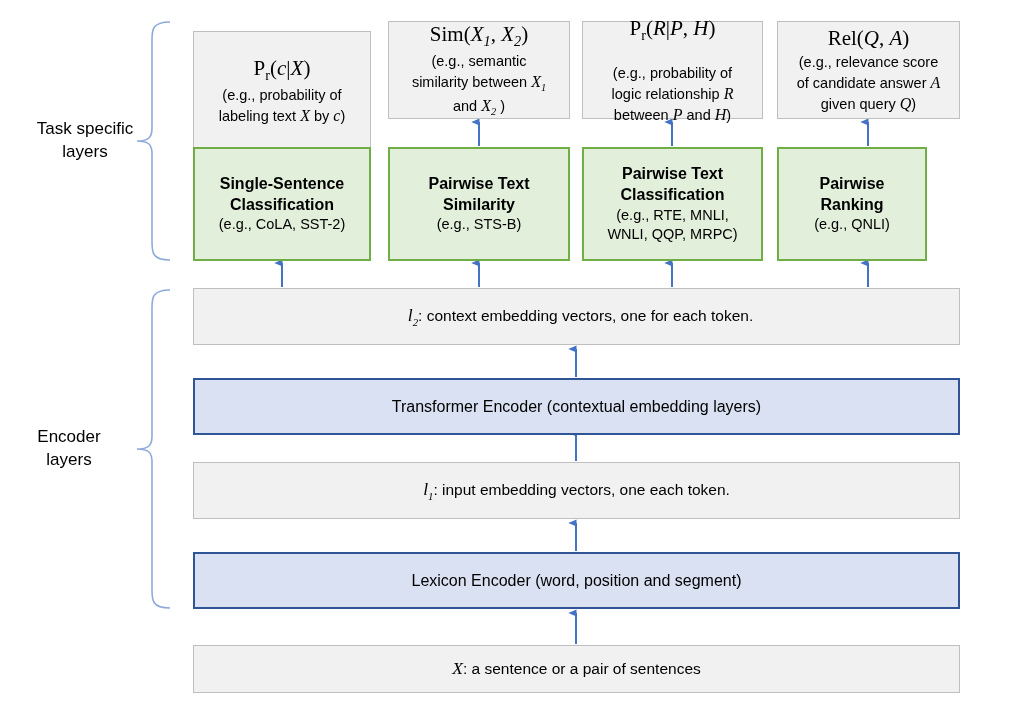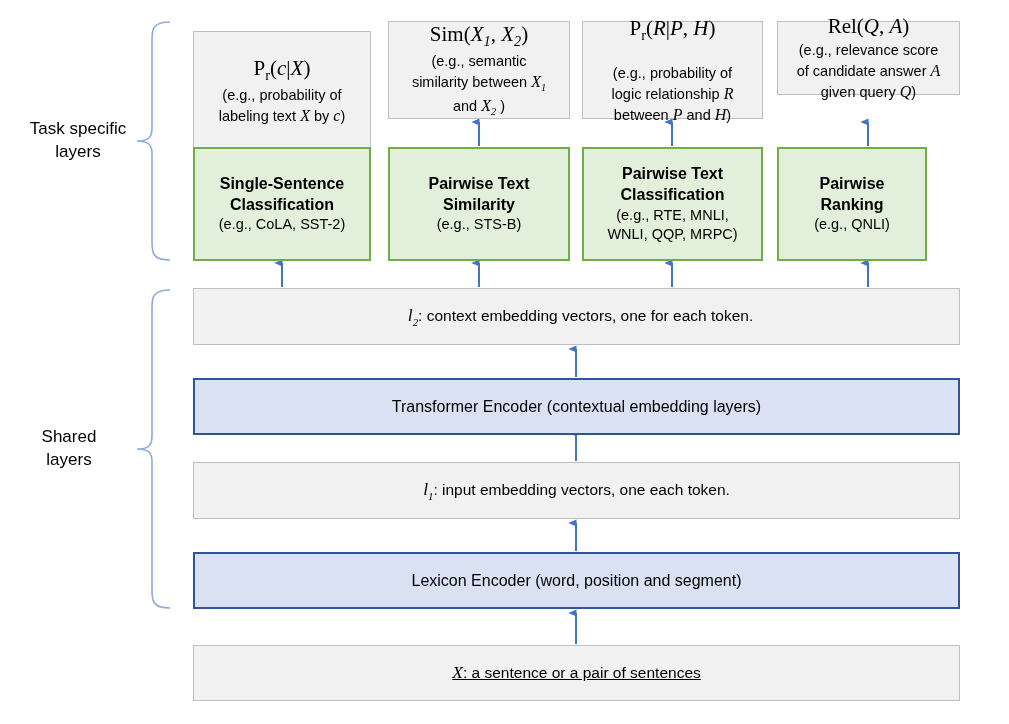--- a/index.html
+++ b/index.html
@@ -177,45 +177,45 @@
     </g>
 
     <g stroke="#4472C4" stroke-width="2" fill="none" marker-end="url(#ah)">
       <line x1="576" y1="377" x2="576" y2="349"></line>
       <line x1="576" y1="461" x2="576" y2="433"></line>
       <line x1="576" y1="551" x2="576" y2="523"></line>
       <line x1="576" y1="644" x2="576" y2="613"></line>
     </g>
   </svg>
 
-  <div class="side-label" style="left:17px; top:118px; width:122px;">
+  <div class="side-label" style="left:24px; top:118px; width:122px;">
     <div>Task specific</div>
     <div>layers</div>
   </div>
   <div class="side-label" style="left:8px; top:426px; width:122px;">
-    <div>Shared</div>
+    <div>Encoder</div>
     <div>layers</div>
   </div>
 
   <div class="box box-gray" style="left:193px; top:21px; width:178px; height:119px;margin-top:10px;">
     <div class="formula">P<span class="subrm">r</span>(<span class="it">c</span>|<span class="it">X</span>)</div>
     <div class="desc">(e.g., probability of<br>labeling text <span class="it">X</span> by <span class="it">c</span>)</div>
   </div>
 
   <div class="box box-gray" style="left:388px; top:21px; width:182px; height:98px;">
     <div class="formula"><span class="rm">Sim</span>(<span class="it">X</span><span class="sub">1</span>, <span class="it">X</span><span class="sub">2</span>)</div>
     <div class="desc">(e.g., semantic<br>similarity between <span class="itsub">X<sub>1</sub></span><br>and <span class="itsub">X<sub>2</sub></span> )</div>
   </div>
 
   <div class="box box-gray" style="left:582px; top:21px; width:181px; height:98px;gap:18px;">
     <div class="formula">P<span class="subrm">r</span>(<span class="it">R</span>|<span class="it">P</span>, <span class="it">H</span>)</div>
     <div class="desc">(e.g., probability of<br>logic relationship <span class="it">R</span><br>between <span class="it">P</span> and <span class="it">H</span>)</div>
   </div>
 
-  <div class="box box-gray" style="left:777px; top:21px; width:183px; height:74px;">
+  <div class="box box-gray" style="left:777px; top:21px; width:183px; height:98px;">
     <div class="formula"><span class="rm">Rel</span>(<span class="it">Q</span>, <span class="it">A</span>)</div>
     <div class="desc">(e.g., relevance score<br>of candidate answer <span class="it">A</span><br>given query <span class="it">Q</span>)</div>
   </div>
 
   <div class="box box-green" style="left:193px; top:147px; width:178px; height:114px;">
     <div class="task-title">Single-Sentence<br>Classification</div>
     <div class="task-eg">(e.g., CoLA, SST-2)</div>
   </div>
 
   <div class="box box-green" style="left:388px; top:147px; width:182px; height:114px;">
@@ -242,17 +242,17 @@
   </div>
 
   <div class="box box-gray" style="left:193px; top:462px; width:767px; height:57px;">
     <div class="bar-label"><span class="ell">l<sub>1</sub></span>: input embedding vectors, one each token.</div>
   </div>
 
   <div class="box box-blue" style="left:193px; top:552px; width:767px; height:57px;">
     <div class="bar-label-bold">Lexicon Encoder (word, position and segment)</div>
   </div>
 
-  <div class="box box-gray" style="left:193px; top:645px; width:767px; height:56px;text-decoration:underline;">
+  <div class="box box-gray" style="left:193px; top:645px; width:767px; height:48px;">
     <div class="bar-label"><span class="xvar">X</span>: a sentence or a pair of sentences</div>
   </div>
 
 </div>
 
 </body></html>

